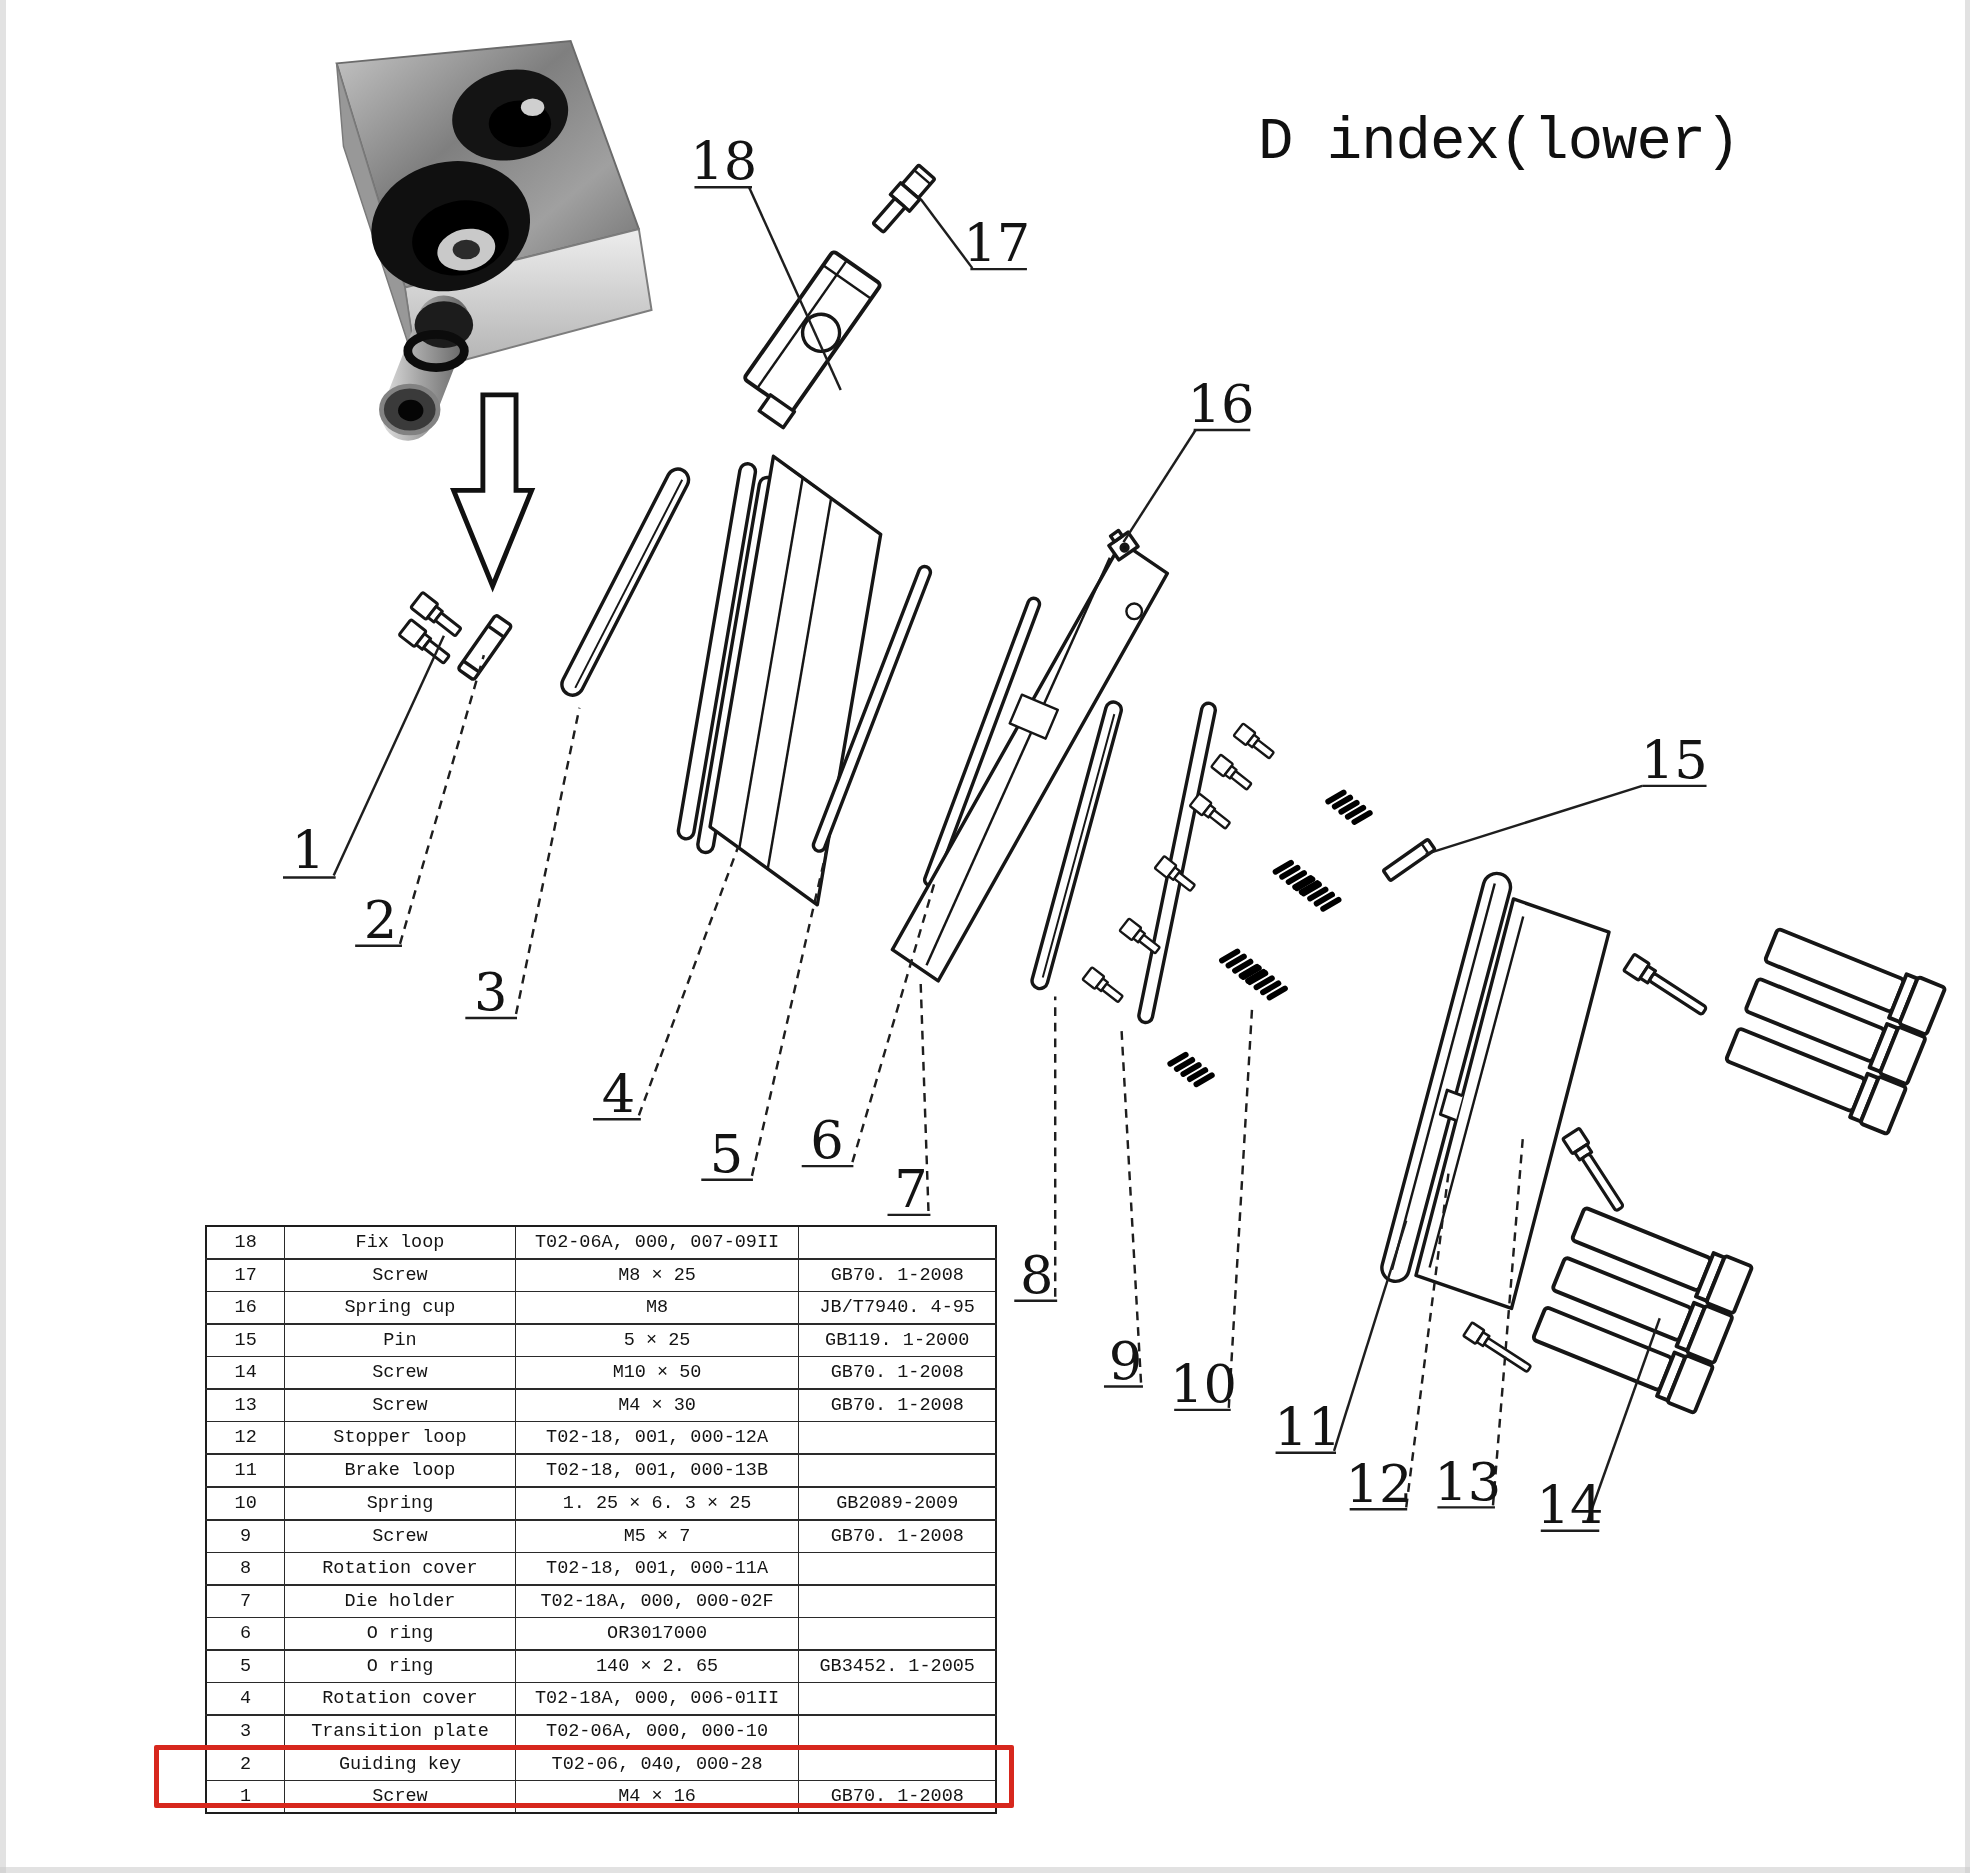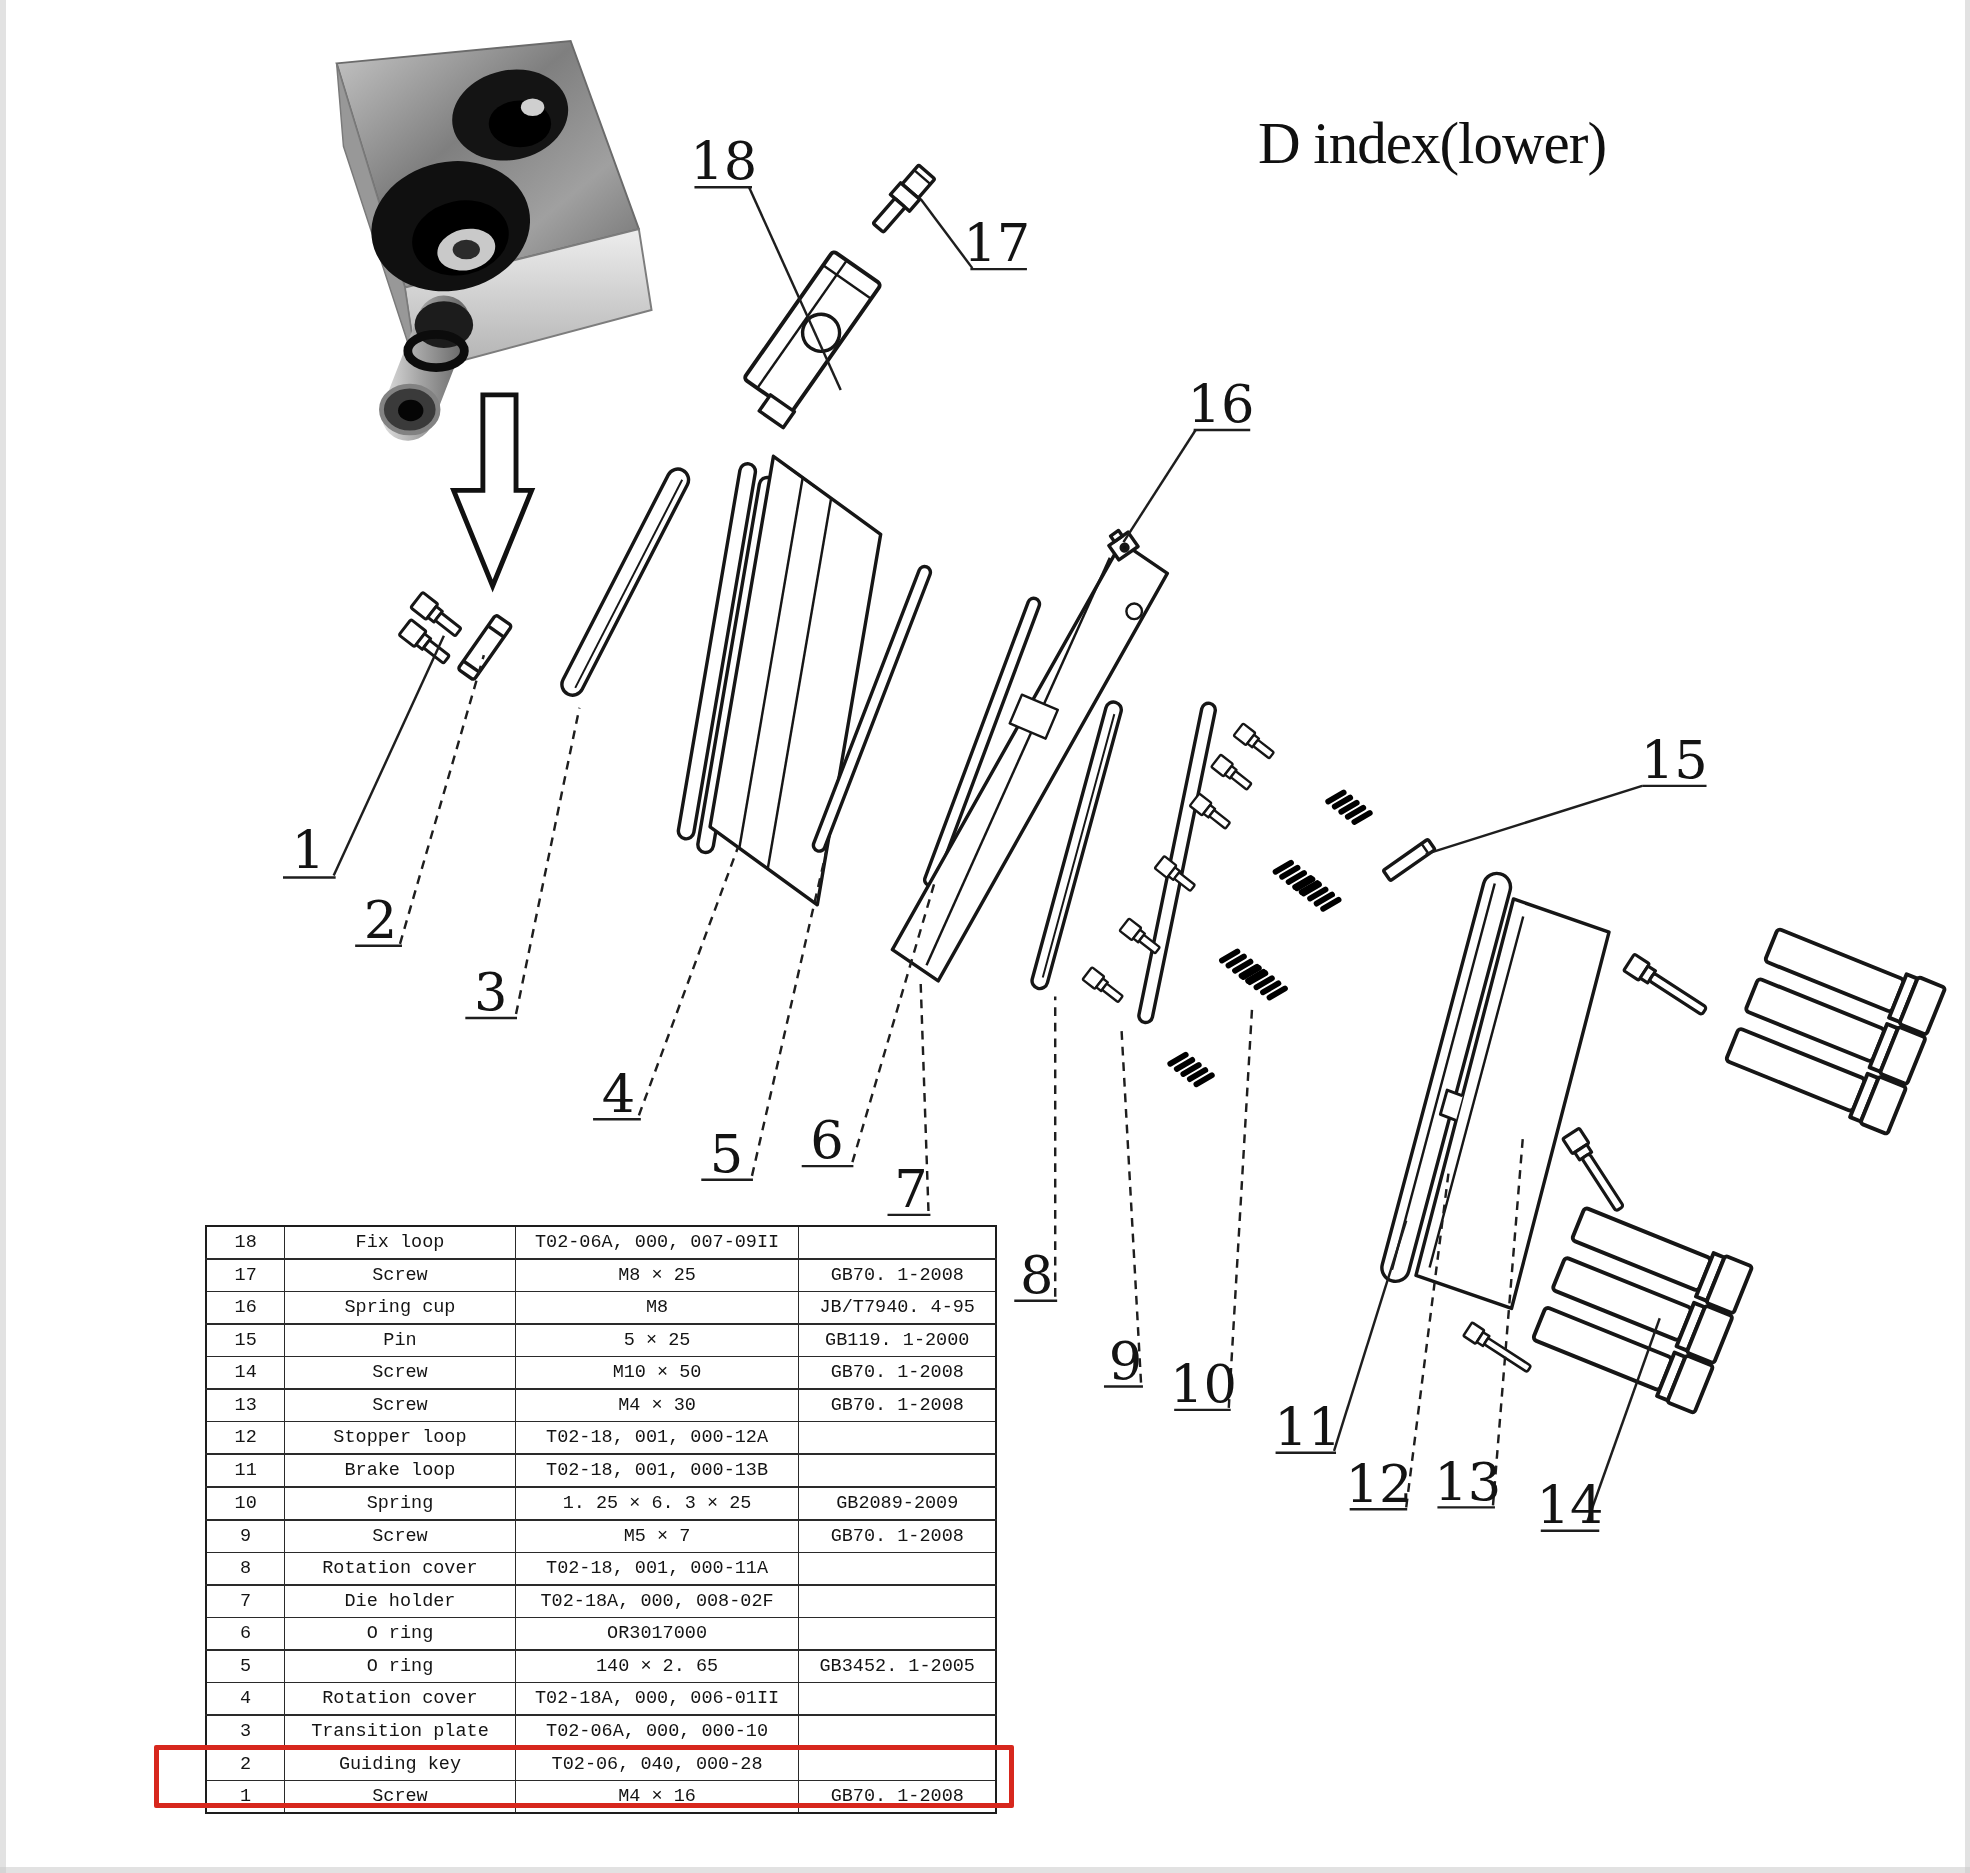--- a/index.html
+++ b/index.html
@@ -4,21 +4,21 @@
 <style>
   html,body{margin:0;padding:0;background:#ffffff;}
   #stage{position:relative;width:1971px;height:1873px;background:#fff;overflow:hidden;
          font-family:"Liberation Sans",sans-serif;color:#111;}
   .edge{position:absolute;background:#cbcbcb;opacity:.55;}
   #edge-l{left:0;top:0;width:5.9px;height:100%;}
   #edge-r{right:0;top:0;width:5.9px;height:100%;}
   #edge-b{left:0;bottom:0;width:100%;height:5.9px;}
   #diagram-svg{position:absolute;left:0;top:0;}
   #page-title{position:absolute;left:1258px;top:109px;
-      font-family:Liberation Serif, serif;font-size:59px;letter-spacing:-1px;color:#101010;
+      font-family:Liberation Mono, monospace;font-size:59px;letter-spacing:-1px;color:#101010;
       white-space:nowrap;}
   
   #parts-table-wrap{position:absolute;left:205px;top:1225px;}
   table.parts{border-collapse:collapse;table-layout:fixed;width:792px;
       font-family:"Liberation Mono",monospace;font-size:18.5px;color:#141414;
       border:2.9px solid #1d1d1d;}
   table.parts td{border:1.5px solid #2a2a2a;height:31px;text-align:center;
       padding:0 2px;overflow:hidden;white-space:nowrap;}
   table.parts tr.grp td{border-bottom-width:2.9px;}
   #highlight-box{position:absolute;left:154px;top:1745px;width:850px;height:53px;
@@ -361,21 +361,21 @@
           </tr>
           <tr class="grp">
             <td>8</td>
             <td>Rotation cover</td>
             <td>T02-18, 001, 000-11A</td>
             <td></td>
           </tr>
           <tr>
             <td>7</td>
             <td>Die holder</td>
-            <td>T02-18A, 000, 008-02F</td>
+            <td>T02-18A, 000, 000-02F</td>
             <td></td>
           </tr>
           <tr class="grp">
             <td>6</td>
             <td>O ring</td>
             <td>OR3017000</td>
             <td></td>
           </tr>
           <tr>
             <td>5</td>

